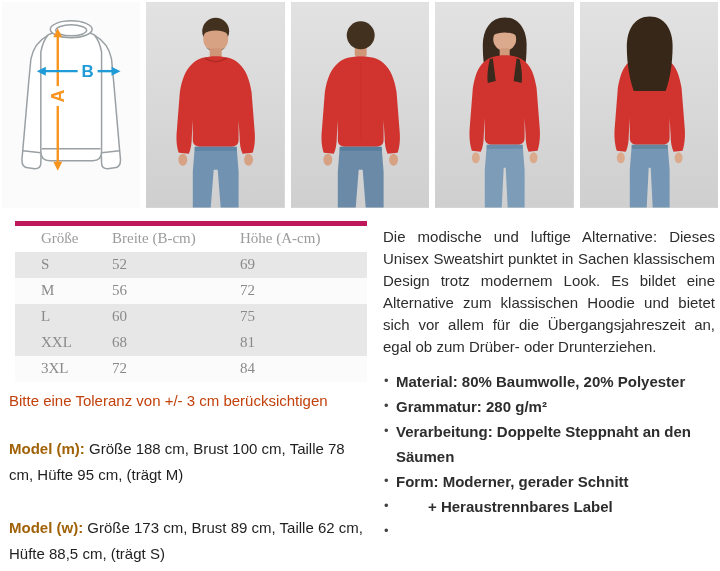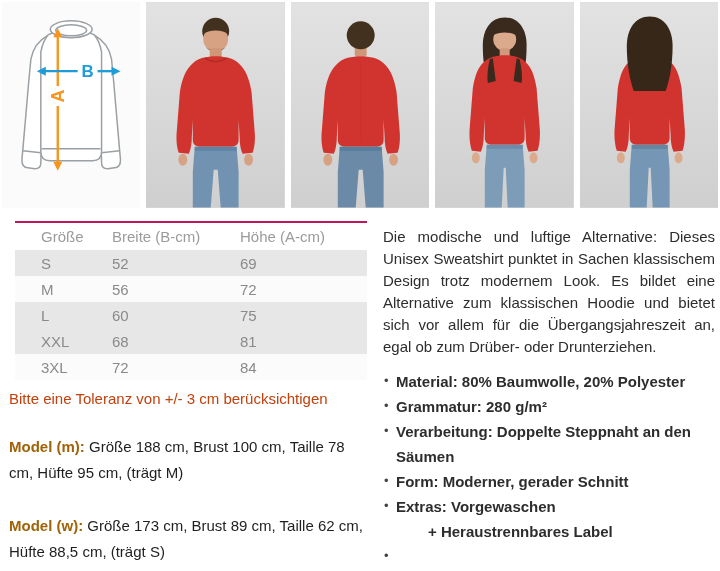--- a/index.html
+++ b/index.html
@@ -13,21 +13,21 @@
   
   .gallery { display:flex; gap:6px; padding:2px 2px 0 2px; height:208px; }
   .panel { flex:1 1 0; overflow:hidden; background:#dcdcdc; }
   .panel.diagram { background:#fbfbfb; }
   .panel svg { display:block; width:100%; height:100%; }
   
   .content { display:flex; padding:13px 0 0 15px; }
   .left-col { width:352px; flex:0 0 352px; }
   .right-col { width:332px; margin-left:16px; }
   
-  table.size-table { border-collapse:collapse; width:352px; border-top:2px solid #be185d; font-size:15px; }
+  table.size-table { border-collapse:collapse; width:352px; border-top:5px solid #be185d; font-size:15px;font-family:Liberation Serif, serif; }
   table.size-table th {
     font-weight:normal; color:#9b9b9b; text-align:left; height:28px; vertical-align:middle;
   }
   table.size-table td { color:#8a8a8a; height:26px; vertical-align:middle; }
   table.size-table th:first-child, table.size-table td:first-child { padding-left:26px; width:96px; }
   table.size-table th:nth-child(2), table.size-table td:nth-child(2) { width:128px; }
   tr.shade td { background:#e7e7e7; }
   tr.plain td { background:#fbfbfb; }
   
   .tolerance { margin:10px 0 0 -6px; font-size:15px; color:#c2410c; }
@@ -222,21 +222,21 @@
     </div>
 
     <div class="right-col">
       <p class="description">Die modische und luftige Alternative: Dieses Unisex Sweatshirt punktet in Sachen klassischem Design trotz modernem Look. Es bildet eine Alternative zum klassischen Hoodie und bietet sich vor allem für die Übergangsjahreszeit an, egal ob zum Drüber- oder Drunterziehen.</p>
 
       <ul class="features">
         <li><span class="dot">•</span><span class="txt">Material: 80% Baumwolle, 20% Polyester</span></li>
         <li><span class="dot">•</span><span class="txt">Grammatur: 280 g/m²</span></li>
         <li><span class="dot">•</span><span class="txt">Verarbeitung: Doppelte Steppnaht an den Säumen</span></li>
         <li><span class="dot">•</span><span class="txt">Form: Moderner, gerader Schnitt</span></li>
-        <li><span class="dot">•</span><span class="txt">Extras: Vorgewaschen</span></li>
+        <li><span class="dot">•</span></li>
         <li class="cont"><span class="txt">+ Heraustrennbares Label</span></li>
         <li>
             <span class="dot">•</span>
           </li>
       </ul>
     </div>
   </div>
 </div>
 
 </body></html>

